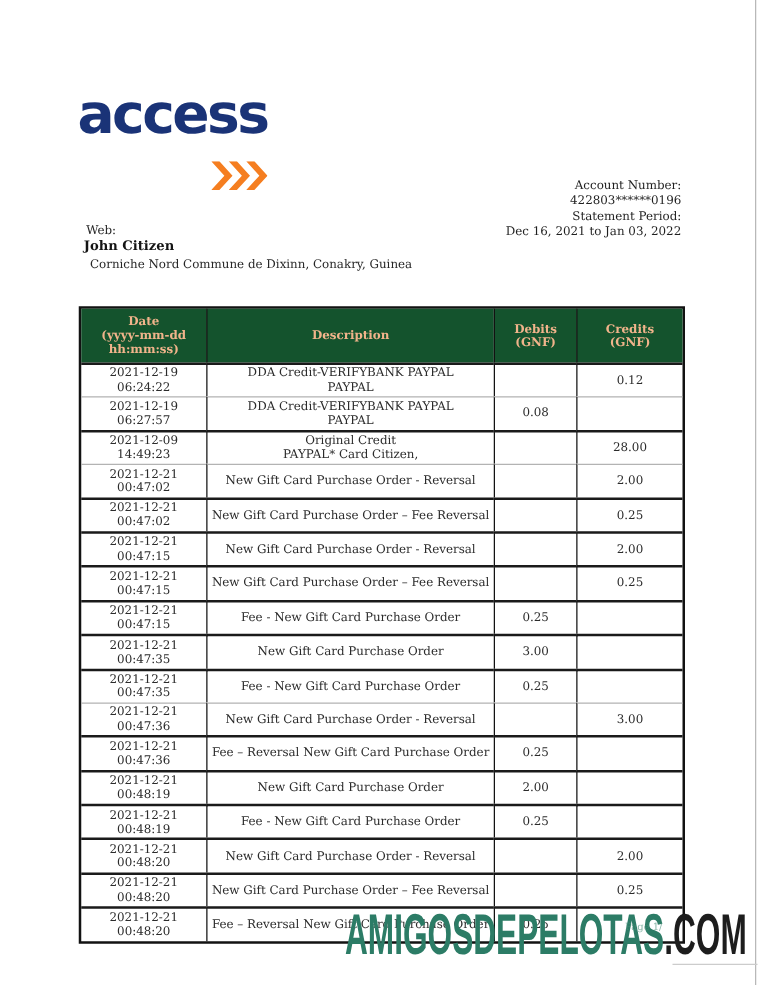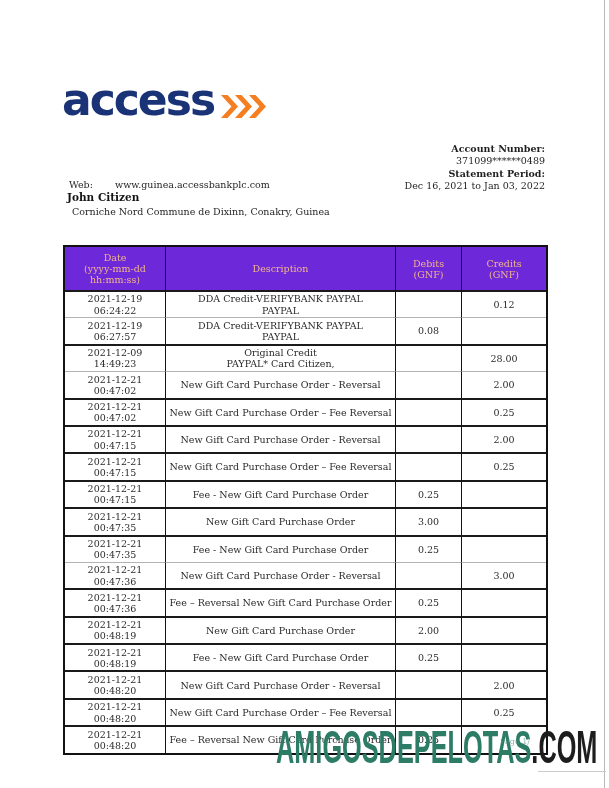--- a/index.html
+++ b/index.html
@@ -8,39 +8,39 @@
     position: relative;
     background: #ffffff;
     overflow: hidden;
     font-family: "DejaVu Serif", serif;
     color: #2d2d2d;
     -webkit-font-smoothing: antialiased;
   }
   .abs { position: absolute; }
 
   
-  .logo-wrap { left: 62px; top: 70px; height: 52px; display: flex; align-items: flex-end; }
+  .logo-wrap { left: 62px; top: 70px; height: 52px; display: flex; align-items: flex-end; flex-direction: column; }
   .logo-text {
     font-family: "DejaVu Sans", sans-serif;
     font-weight: bold;
     font-size: 44px;
     line-height: 44px;
     letter-spacing: -2px;
     color: #1a3377;
   }
   .logo-chevrons { margin-left: 7px; margin-top: 15px; }
 
   
   .contact { left: 69px; top: 154px; font-size: 9.5px; line-height: 13.5px; color: #262626; margin-top: 24px; }
   .contact .row { display: flex; }
   .contact .lbl { width: 46px; }
 
   
   .account { right: 64px; top: 143px; text-align: right; font-size: 9.5px; line-height: 12.4px; color: #1f1f1f; }
-  .account .b { font-weight: bold; }
+  .account .b { font-weight: normal; }
 
   
   .cust-name { left: 67px; top: 191px; font-size: 10.5px; font-weight: bold; color: #141414; }
   .cust-addr { left: 72px; top: 206px; font-size: 9.5px; color: #262626; }
 
   
   .stmt-table-wrap { left: 63px; top: 245px; }
   table.stmt {
     border-collapse: separate;
     border-spacing: 0;
@@ -58,23 +58,23 @@
     padding: 0 2px;
     text-align: center;
     vertical-align: middle;
     border-left: 1px solid #121212;
     border-top: 2px solid #1a1a1a;
     line-height: 11.2px;
   }
   table.stmt th:first-child, table.stmt td:first-child { border-left: none; }
   table.stmt thead th { border-top: none; }
   table.stmt th {
-    background: #6d28d9;
+    background: #14532d;
     color: #f1b48b;
-    font-weight: normal;
+    font-weight: bold;
     height: 43px;
     font-size: 9.5px;
     line-height: 11px;
   }
   table.stmt td { height: 25.4px; }
   table.stmt tr.light-top > td { border-top: 1px solid #b3b3b3; }
 
   
   .watermark {
     left: 276px; top: 724px;
@@ -112,27 +112,26 @@
         <path d="M14 0 h6.5 l10.5 11.5 L20.5 23 H14 l10.5 -11.5 Z"></path>
         <path d="M28 0 h6.5 l10.5 11.5 L34.5 23 H28 l10.5 -11.5 Z"></path>
       </g>
     </svg>
   </span>
 </div>
 
 <div class="abs contact">
   <div class="row">
     <span class="lbl">Web:</span>
-    <span>www.guinea.accessbankplc.com</span>
   </div>
 </div>
 
 <div class="abs account">
   <div class="b">Account Number:</div>
-  <div>371099******0489</div>
+  <div>422803******0196</div>
   <div class="b">Statement Period:</div>
   <div>Dec 16, 2021 to Jan 03, 2022</div>
 </div>
 
 <div class="abs cust-name">John Citizen</div>
 <div class="abs cust-addr">Corniche Nord Commune de Dixinn, Conakry, Guinea</div>
 
 <div class="abs stmt-table-wrap">
   <table class="stmt">
     <colgroup>

